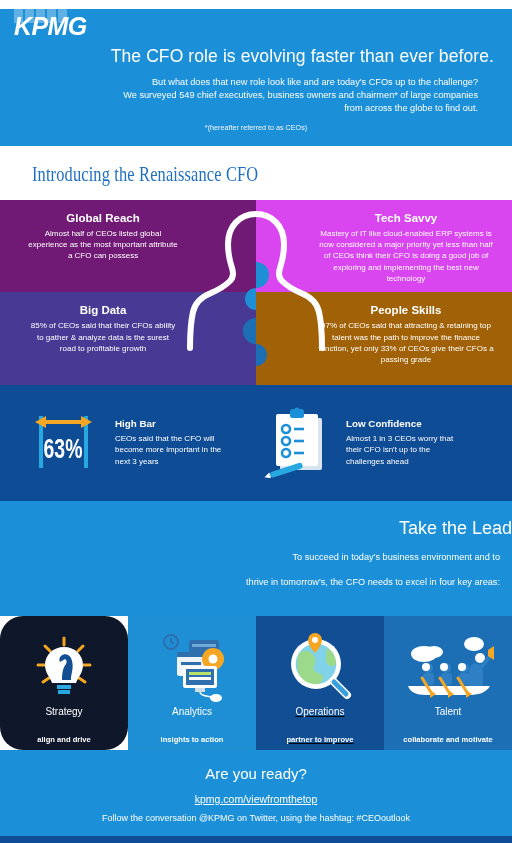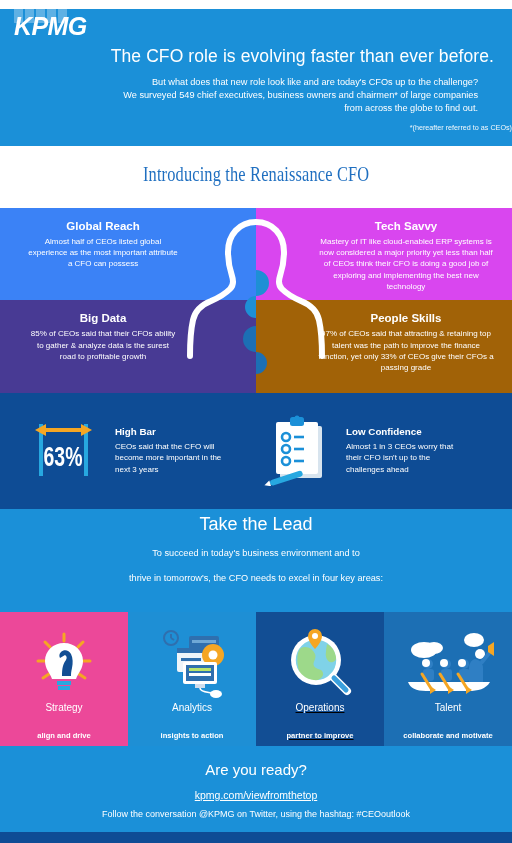--- a/index.html
+++ b/index.html
@@ -14,61 +14,61 @@
   
   .header{background:#1b90d8;padding:0 0 14px 0;position:relative;}
   .logo{position:relative;width:62px;height:30px;margin:9px 0 0 14px;}
   .logo .bars{position:absolute;top:0;left:0;display:flex;gap:2px;}
   .logo .bars i{display:block;width:9px;height:14px;background:#ffffff;opacity:.30;}
   .logo .word{position:absolute;top:8px;left:0;color:#fff;font-style:italic;font-weight:bold;
     font-size:25px;letter-spacing:-.6px;line-height:19px;font-family:"Liberation Sans",sans-serif;}
   .header h1{color:#fff;text-align:right;font-size:17.5px;font-weight:normal;margin:7px 18px 9px;
     letter-spacing:.1px;}
   .header .sub{color:#fff;text-align:right;font-size:9.2px;line-height:13.2px;margin:0 34px;}
-  .header .note{color:#fff;text-align:right;font-size:7.2px;margin-top:7px;opacity:.95;}
-
-  
-  .intro{background:#ffffff;text-align:center;padding:16px 0 21px;}
+  .header .note{color:#fff;text-align:center;font-size:7.2px;margin-top:7px;opacity:.95;}
+
+  
+  .intro{background:#ffffff;text-align:left;padding:16px 0 13px;}
   .intro .t{color:#1f6fc0;font-size:21px;font-family:"Liberation Serif",serif;
     letter-spacing:.2px;transform:scaleX(.78);display:inline-block;transform-origin:center;}
 
   
   .quad{position:relative;height:185px;display:grid;
     grid-template-columns:1fr 1fr;grid-template-rows:1fr 1fr;}
   .q{position:relative;padding:12px 12px 0;text-align:center;color:#fff;box-sizing:border-box;}
   .q h3{margin:0 0 4px;font-size:11.5px;font-weight:bold;}
   .q p{margin:0 auto;font-size:8px;line-height:11.4px;max-width:180px;}
-  .q.q1{background:#3b82f6;}
+  .q.q1{background:#701a75;}
   .q.q2{background:#d946ef;text-align:center;}
   .q.q3{background:#483a94;}
   .q.q4{background:#a16207;}
   .q.q1 p,.q.q3 p{max-width:150px;}
   .q.q1,.q.q3{padding-right:62px;}
   .q.q2,.q.q4{padding-left:56px;}
   .puzzle{position:absolute;left:50%;top:0;transform:translateX(-50%);
     width:150px;height:185px;pointer-events:none;}
 
   
   .stats{background:#0e4c95;height:116px;display:flex;align-items:center;
     padding:0 26px;box-sizing:border-box;gap:14px;}
   .stat{display:flex;align-items:center;gap:11px;flex:1;}
   .stat .art{flex:0 0 auto;}
   .stat .txt h4{margin:0 0 4px;color:#fff;font-size:9.8px;font-weight:bold;}
   .stat .txt p{margin:0;color:#fff;font-size:8px;line-height:11.6px;max-width:120px;}
 
   
-  .lead{background:#1b90d8;text-align:center;padding:5px 0 15px;}
+  .lead{background:#1b90d8;text-align:right;padding:17px 0 15px;}
   .lead h2{margin:0 0 7px;color:#fff;font-size:18px;font-weight:normal;}
   .lead p{margin:12px;color:#fff;font-size:9.2px;line-height:13px;}
 
   
   .areas{display:grid;grid-template-columns:repeat(4,1fr);height:134px;}
   .area{position:relative;display:flex;flex-direction:column;align-items:center;
     justify-content:flex-start;padding-top:14px;box-sizing:border-box;}
-  .area:nth-child(1){background:#ec4899;}
+  .area:nth-child(1){background:#0f172a;border-radius:23px;}
   .area:nth-child(2){background:#1e8fd5;}
   .area:nth-child(3){background:#124e94;text-decoration:underline;}
   .area:nth-child(4){background:#1c6fb4;}
   .area .ico{height:74px;display:flex;align-items:center;justify-content:center;}
   .area .nm{color:#fff;font-size:10px;margin-top:2px;}
   .area .ds{color:#fff;font-size:7.6px;margin-top:18px;font-weight:bold;}
   .area:nth-child(2) .ds,.area:nth-child(4) .ds{font-weight:bold;}
 
   
   .cta{background:#1b90d8;text-align:center;padding:15px 0 13px;}

